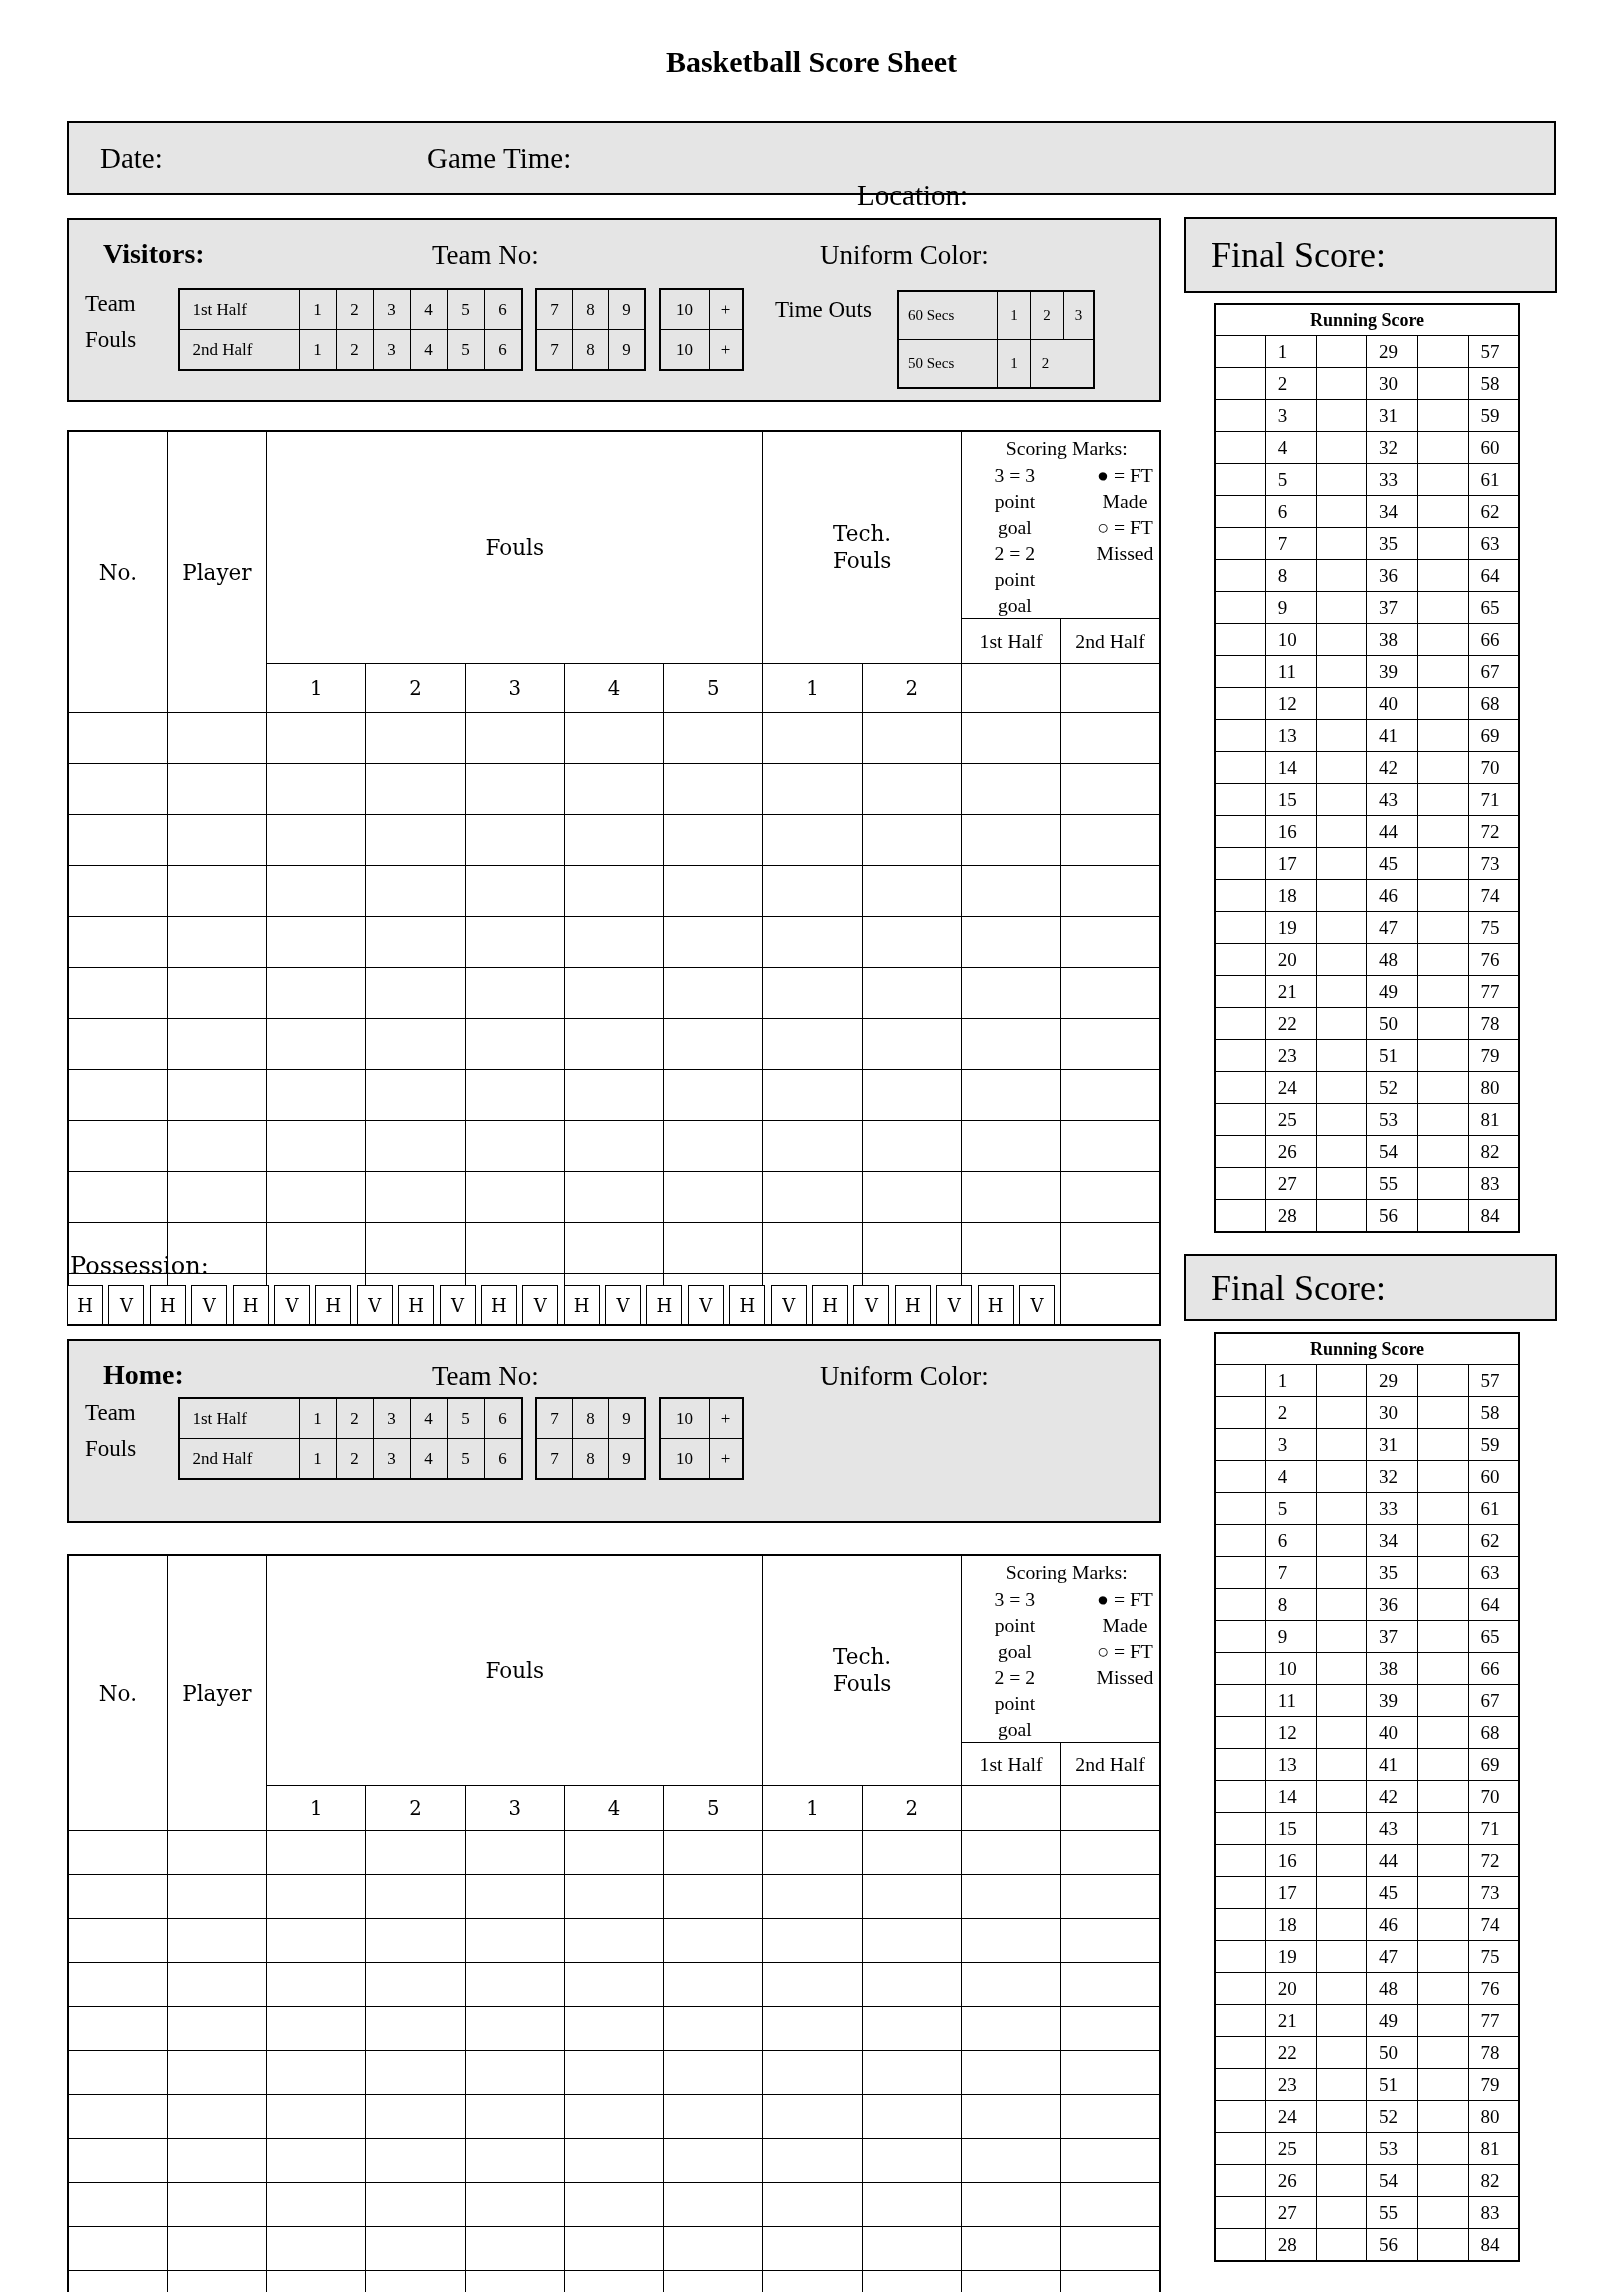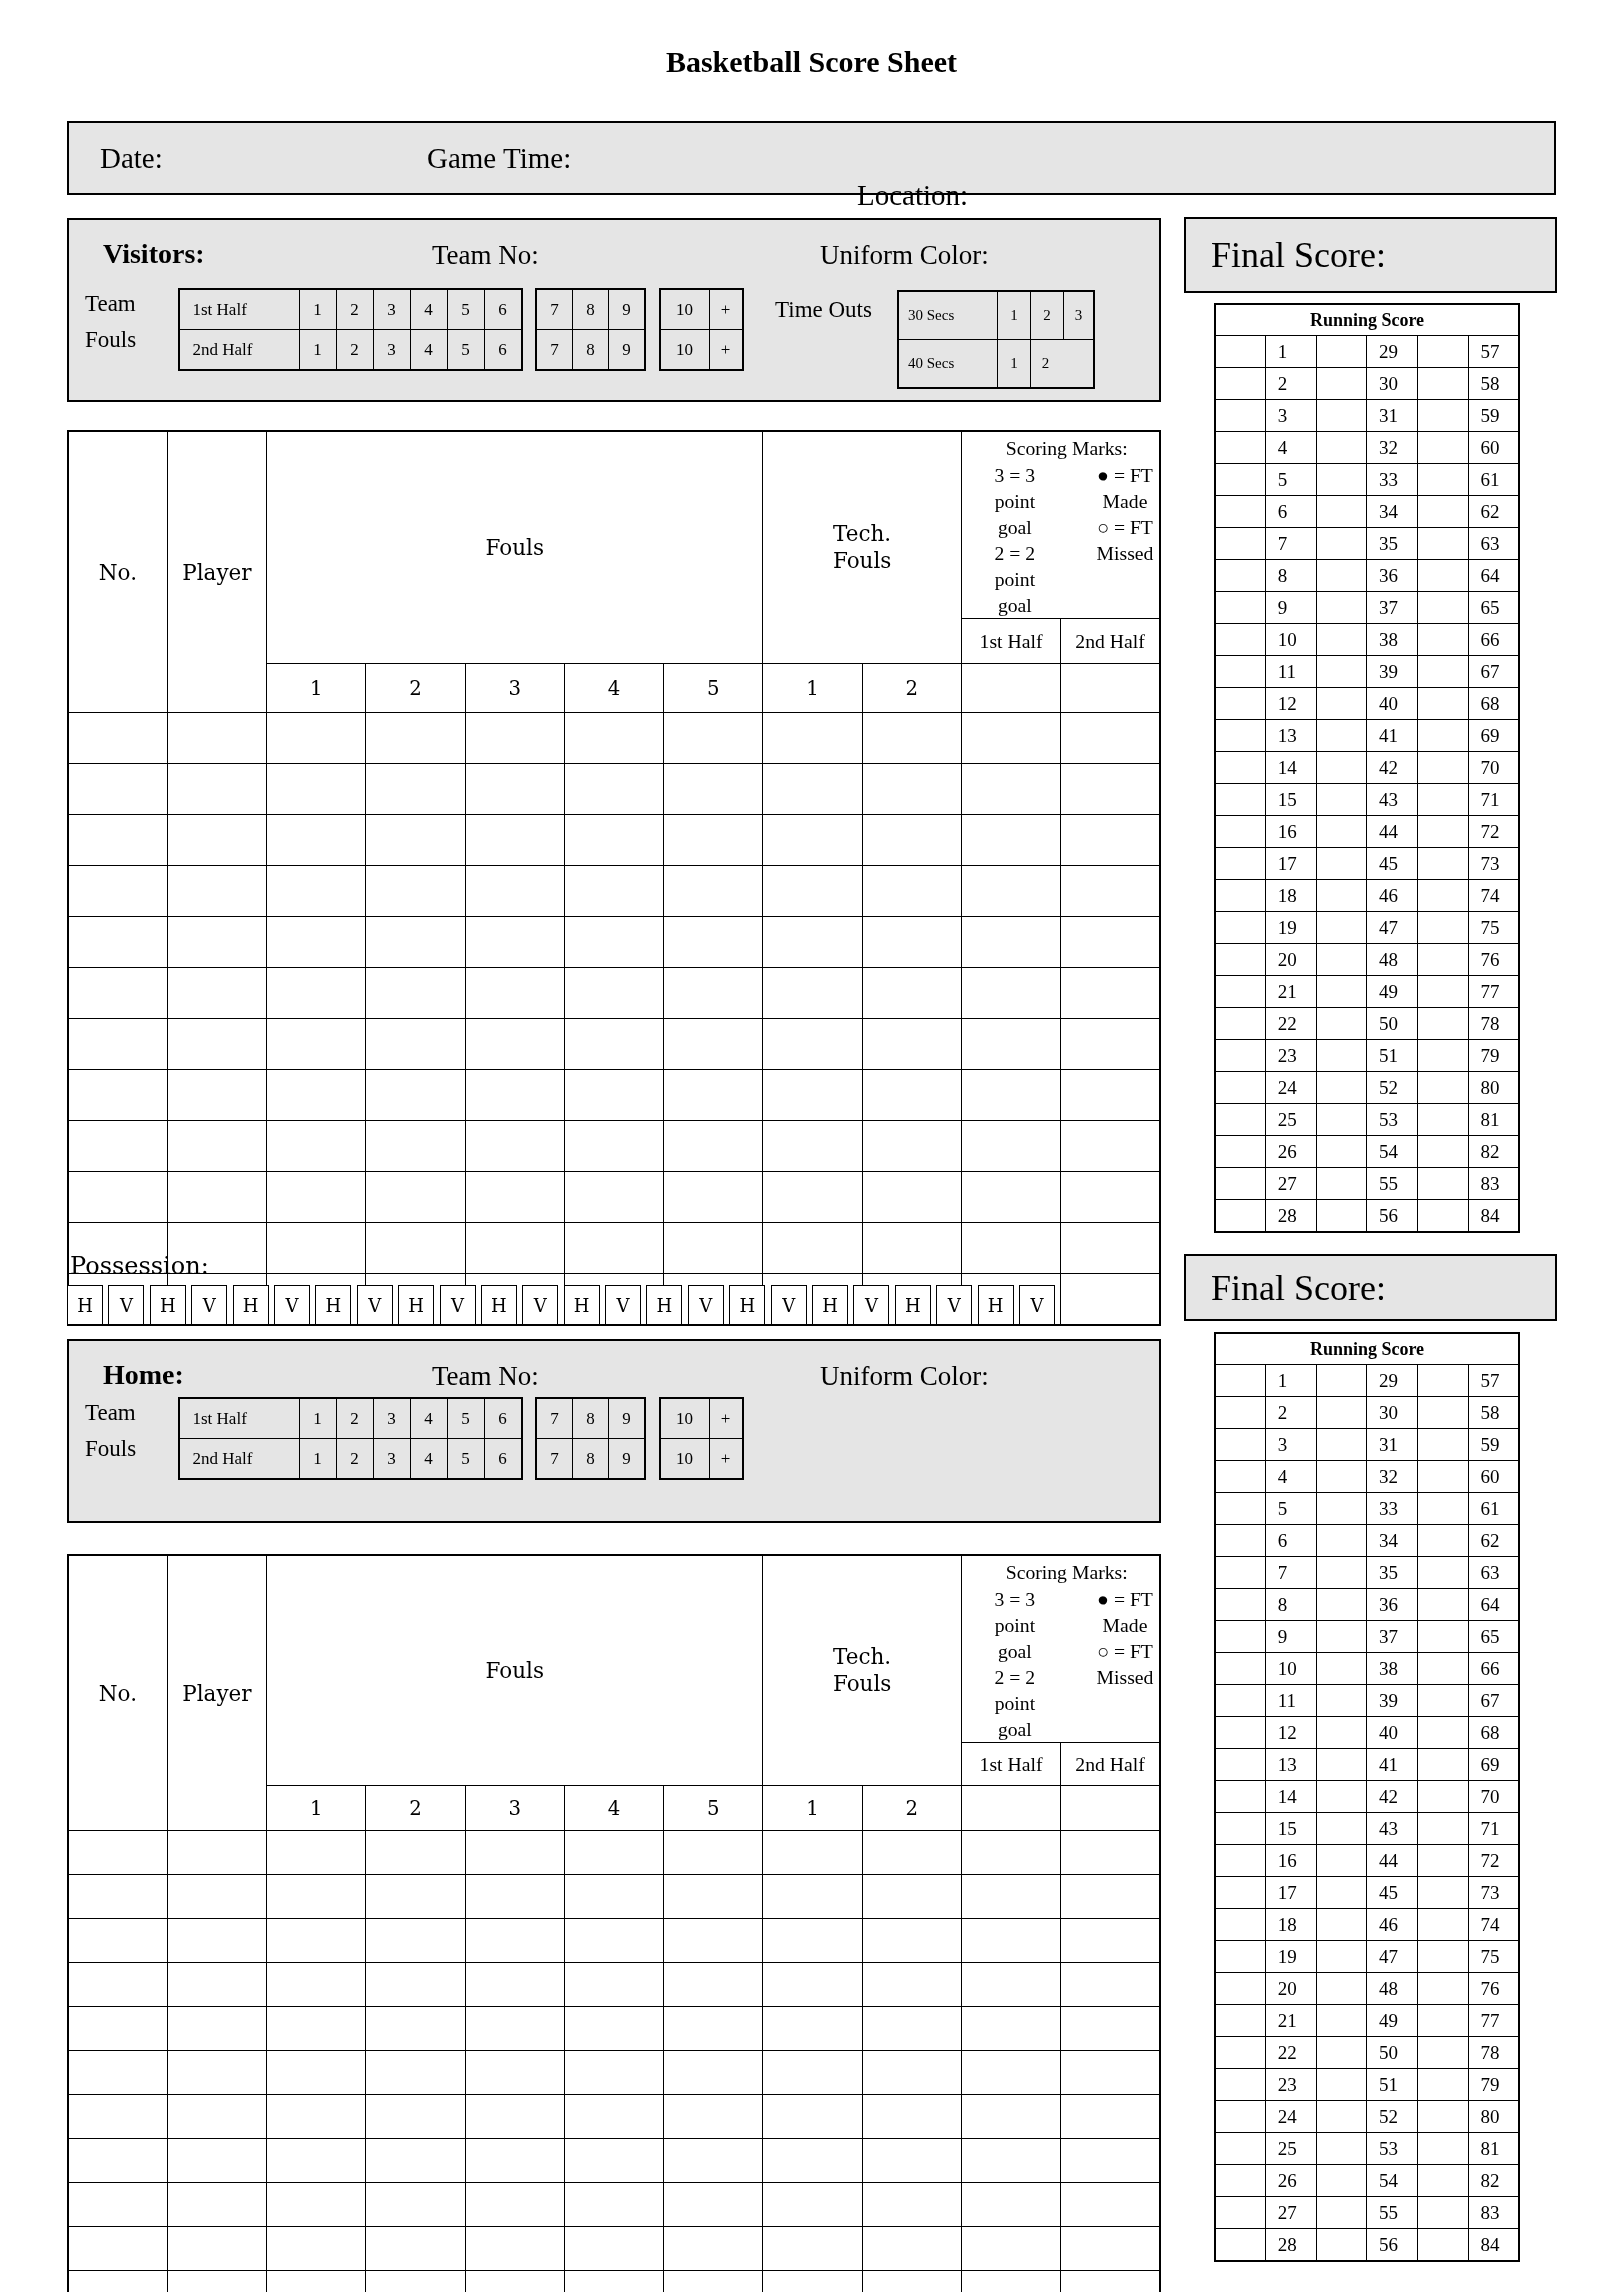--- a/index.html
+++ b/index.html
@@ -169,27 +169,27 @@
             <td class="fg-ten">10</td>
             <td class="fg-plus">+</td>
           </tr>
         </tbody>
       </table>
     </div>
   <span class="timeouts-label">Time Outs</span>
   <table class="timeouts-table">
       <tbody>
         <tr>
-          <td class="to-label">30 Secs</td>
+          <td class="to-label">60 Secs</td>
           <td class="to-num">1</td>
           <td class="to-num">2</td>
           <td class="to-num3">3</td>
         </tr>
         <tr>
-          <td class="to-label">40 Secs</td>
+          <td class="to-label">50 Secs</td>
           <td class="to-num">1</td>
           <td class="to-wide" colspan="2">2</td>
         </tr>
       </tbody>
     </table>
 </div>
 
 <table class="player-table" id="vtable">
     <tbody>
       <tr class="r1">

